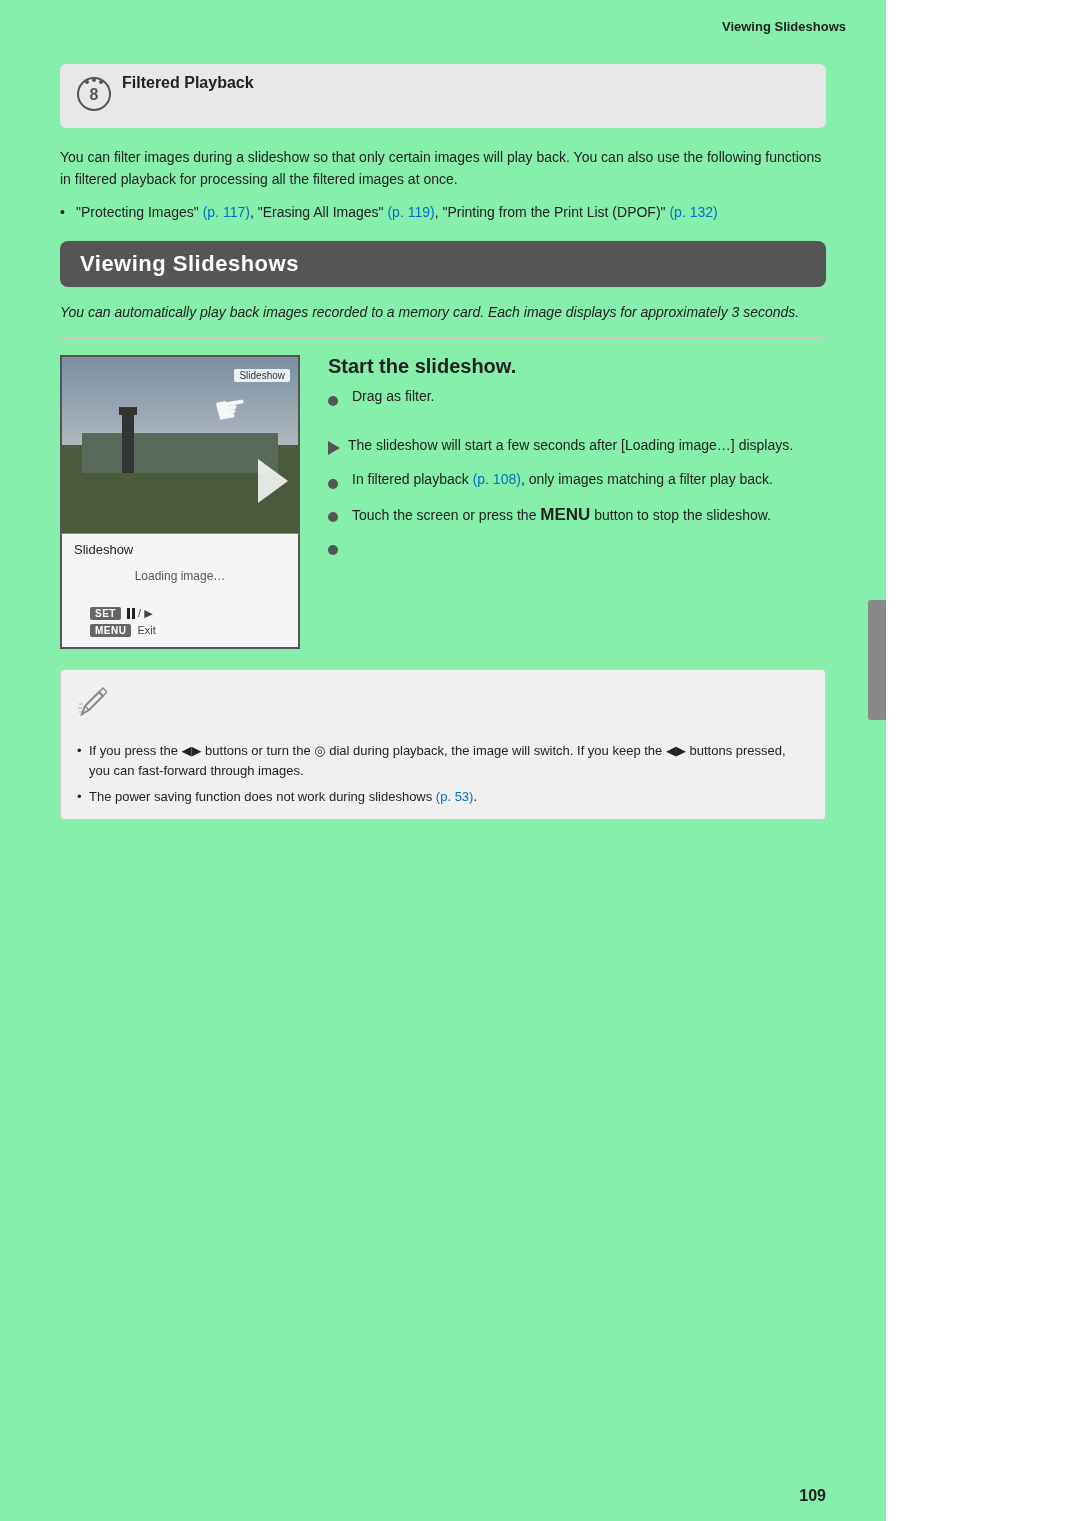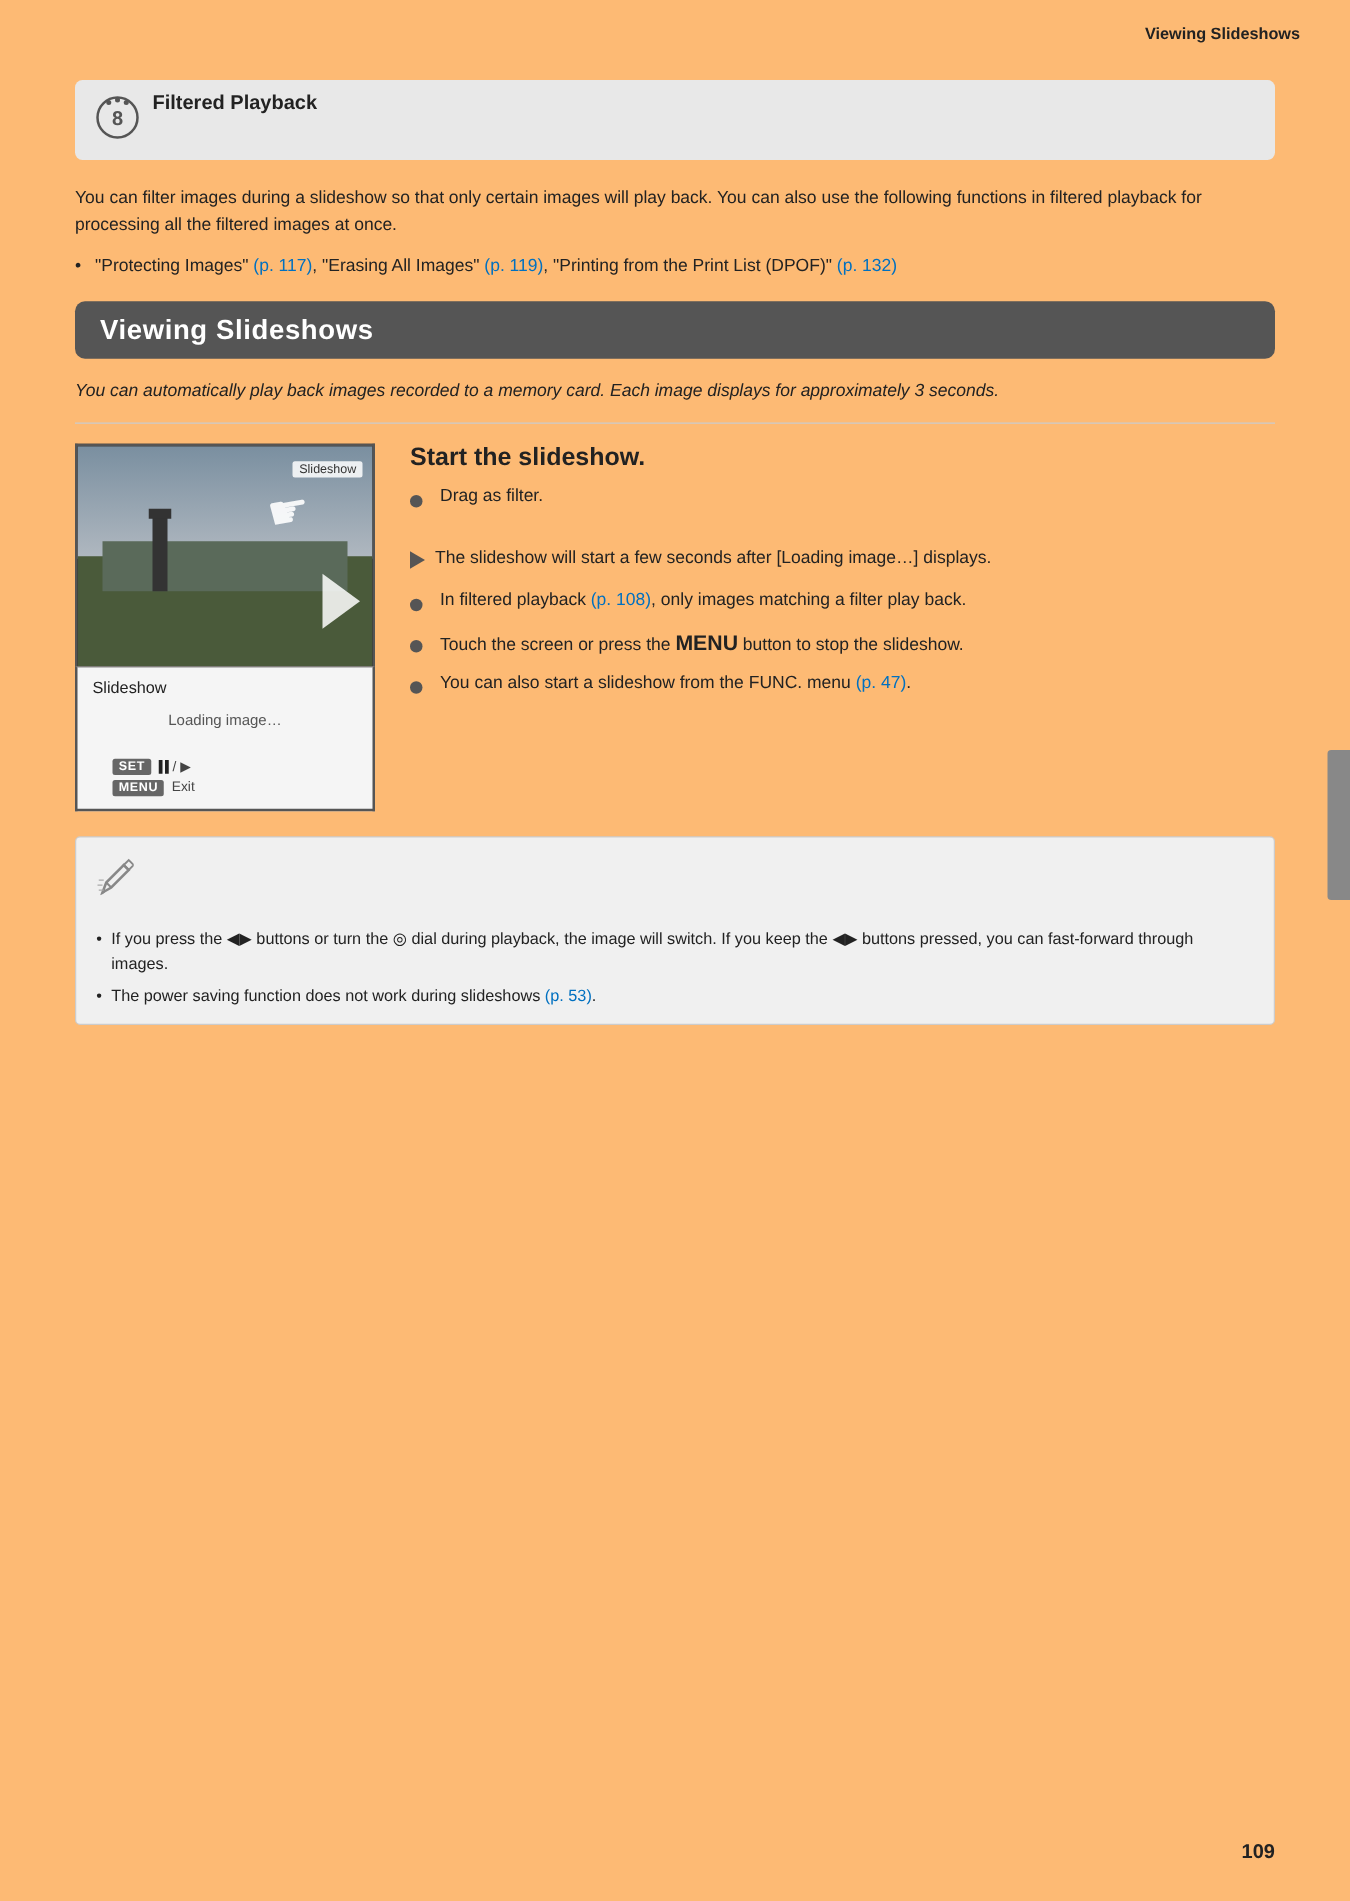--- a/index.html
+++ b/index.html
@@ -7,23 +7,23 @@
       font-family: Arial, sans-serif;
       font-size: 14px;
       background: #fff;
       color: #222;
       width: 1080px;
       min-height: 1521px;
       position: relative;
     }
 
     .page-container {
-      width: 1080px;
+      width: 886px;
       min-height: 1521px;
-      background: #fdba74;
+      background: #86efac;
       padding: 0;
       position: relative;
     }
 
     
     .sidebar-tab {
       position: absolute;
       right: 0;
       top: 600px;
       width: 18px;
@@ -389,21 +389,21 @@
     .note-item::before {
       content: "•";
       position: absolute;
       left: 0;
     }
     .note-item:last-child { margin-bottom: 0; }
 
     
     .page-number {
       position: absolute;
-      bottom: 30px;
+      bottom: 16px;
       right: 60px;
       font-size: 16px;
       font-weight: bold;
       color: #222;
     }
 
     .pause-icon {
       display: inline-flex;
       gap: 2px;
       vertical-align: middle;
@@ -537,21 +537,20 @@
             <span class="circle-bullet"></span>
           </span>
           <span>Touch the screen or press the <span class="menu-bold">MENU</span> button to stop the slideshow.</span>
         </div>
 
         
         <div class="instruction-item">
           <span class="bullet-icon">
             <span class="circle-bullet"></span>
           </span>
-          <span>You can also start a slideshow from the FUNC. menu <a class="link-blue">(p. 47)</a>.</span>
         </div>
 
       </div>
     </div>
 
     <div class="note-box">
       <div class="note-icon">
         
         <svg width="30" height="36" viewBox="0 0 30 36" fill="none">
           <path d="M5 30 L8 22 L22 8 L26 12 L12 26 Z" stroke="#888" stroke-width="2" fill="none"></path>

